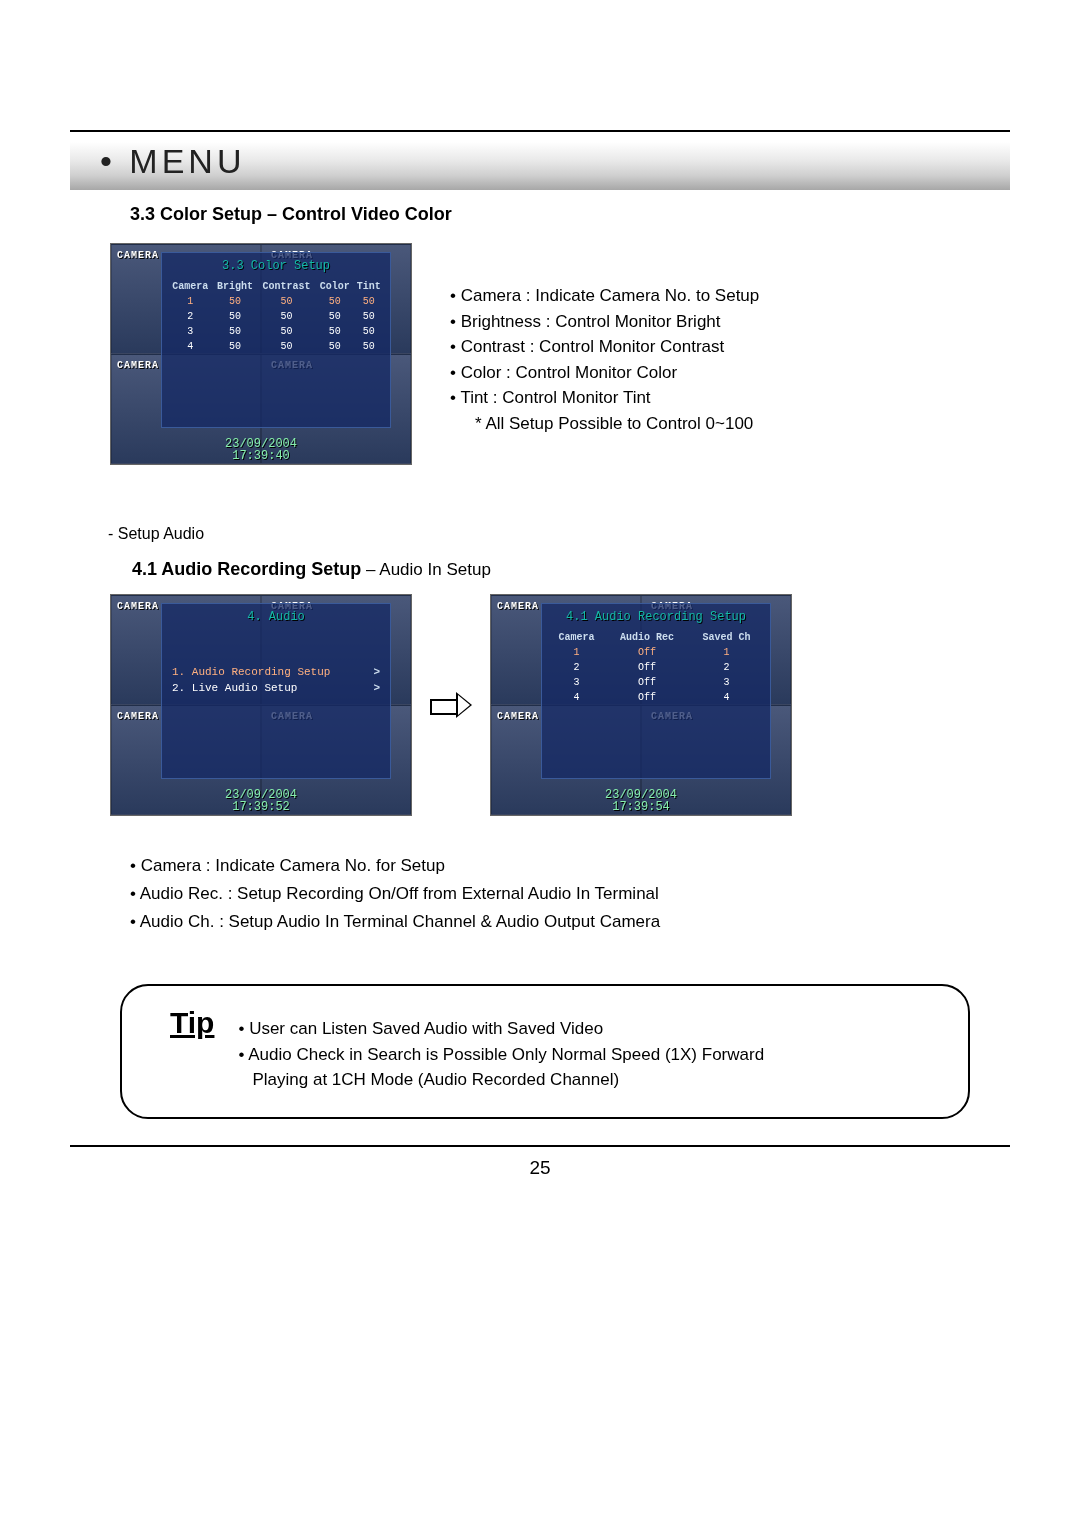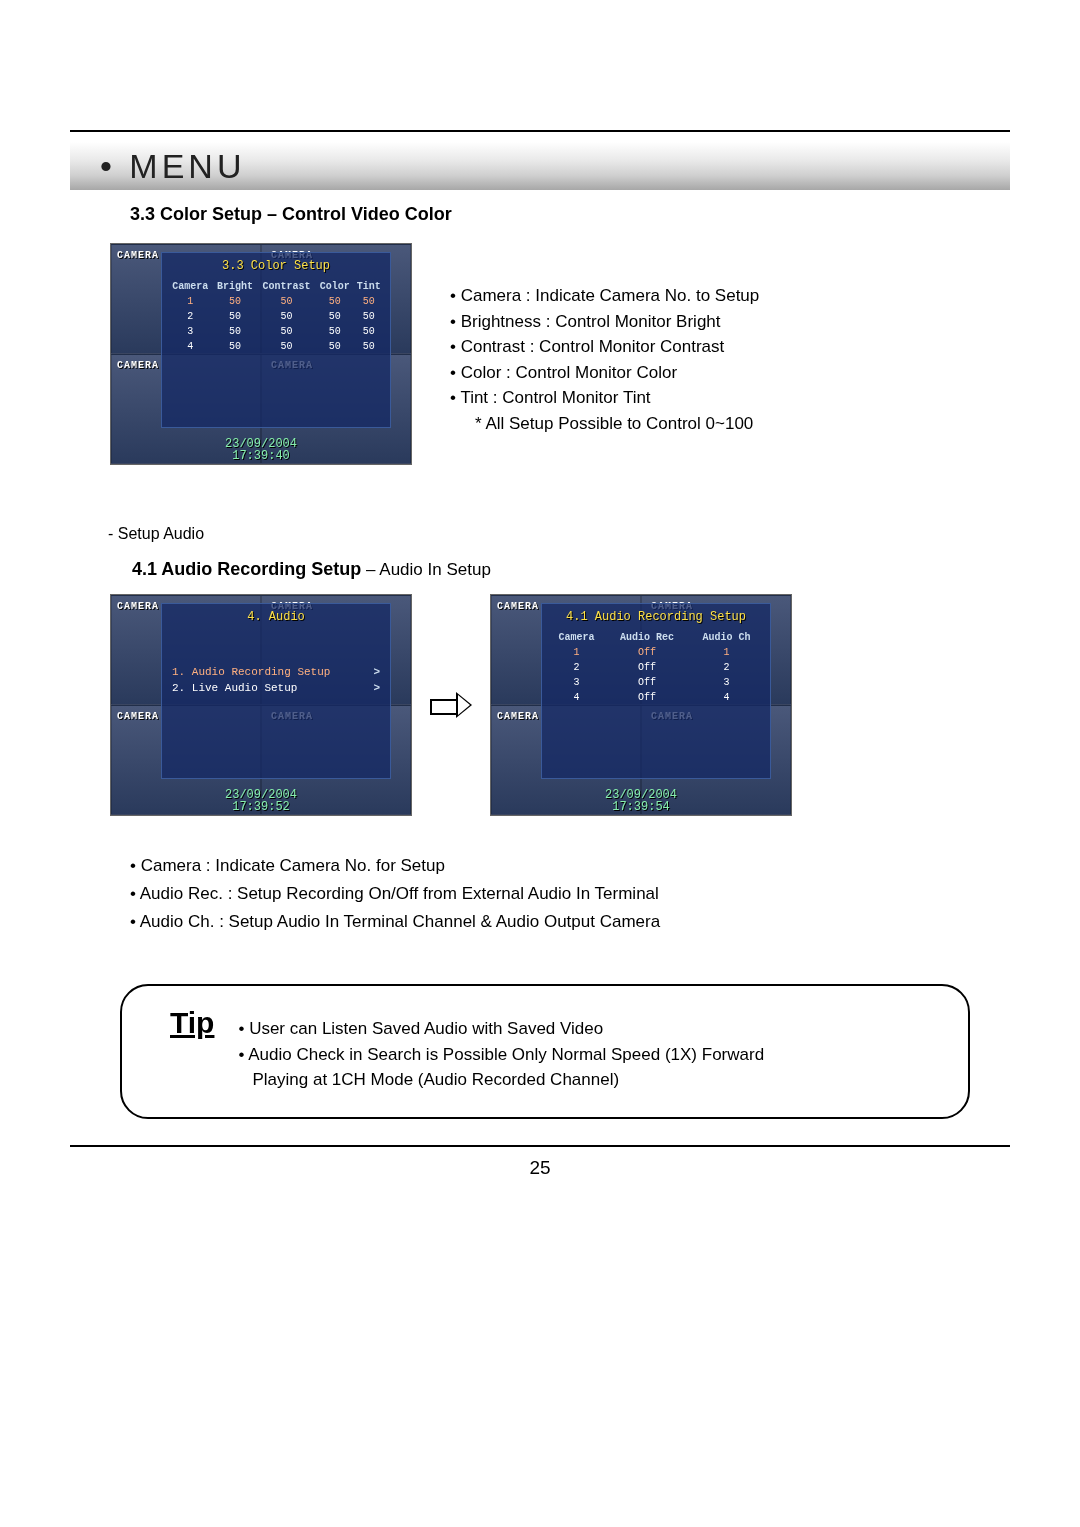--- a/index.html
+++ b/index.html
@@ -16,21 +16,20 @@
     padding: 130px 70px 0 70px;
   }
   .rule-top {
     border-top: 2px solid #000;
     margin: 0 0 10px 0;
   }
   .menu-bar {
     background: linear-gradient(#fff 0%, #e8e8e8 40%, #cfcfcf 70%, #a7a7a7 100%);
     height: 48px;
     display: flex;
-    align-items: center;
     padding-left: 30px;
     margin-bottom: 14px;
   }
   .menu-bar span {
     font-size: 34px;
     letter-spacing: 4px;
     color: #222;
   }
   .section-sub {
     font-size: 18px;
@@ -72,21 +71,21 @@
   .overlay {
     position: absolute;
     top: 8px; left: 50px; right: 20px; bottom: 36px;
     background: rgba(20,40,100,.75);
     border: 1px solid #3a5a9a;
     color: #fff;
     font-size: 11px;
     padding: 6px 6px 2px 6px;
   }
   .ov-title {
-    color: #fde047;
+    color: #14b8a6;
     font-size: 12px;
     text-align: center;
     margin-bottom: 6px;
     text-shadow: 1px 1px 0 #000;
   }
   .ov-table {
     width: 100%;
     border-collapse: collapse;
     font-size: 10px;
   }
@@ -367,21 +366,21 @@
       <span class="cam-label" style="top:6px;left:160px">CAMERA</span>
       <span class="cam-label" style="top:116px;left:6px">CAMERA</span>
       <span class="cam-label" style="top:116px;left:160px">CAMERA</span>
       <div class="overlay">
         <div class="ov-title">4.1 Audio Recording Setup</div>
         <table class="ov-table">
           <tbody>
               <tr>
             <th>Camera</th>
             <th>Audio Rec</th>
-            <th>Audio Ch</th>
+            <th>Saved Ch</th>
           </tr>
           <tr class="ov-row-sel">
             <td>1</td>
             <td>Off</td>
             <td>1</td>
           </tr>
           <tr>
             <td>2</td>
             <td>Off</td>
             <td>2</td>

